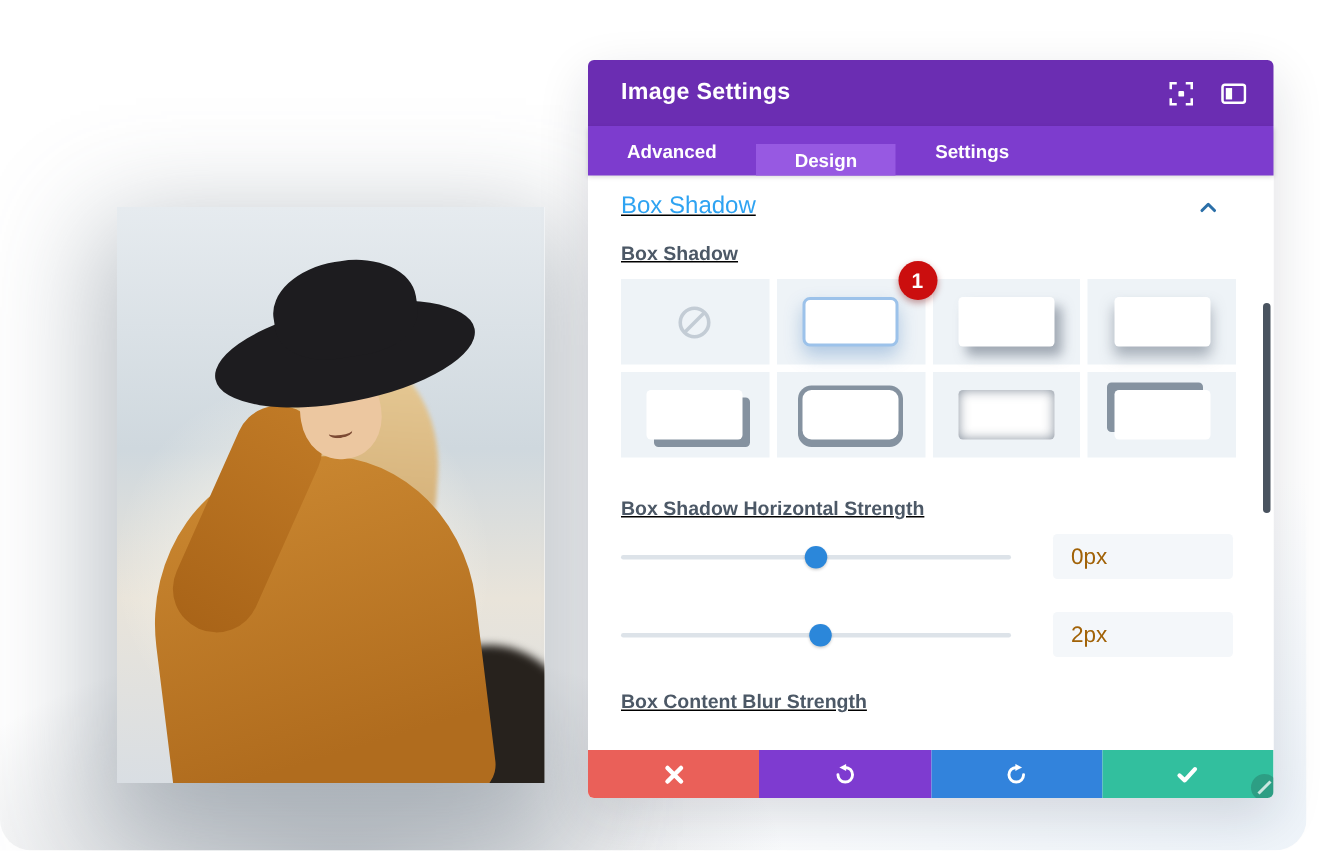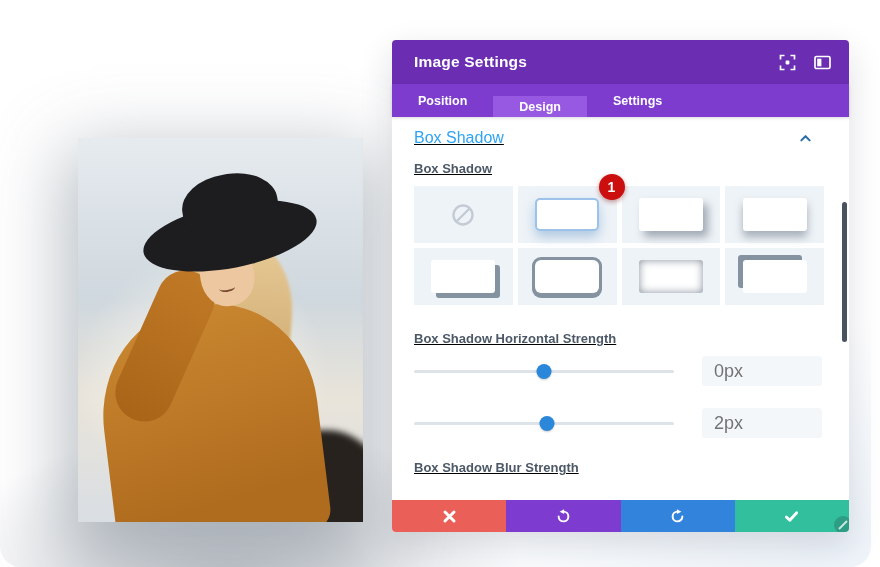--- a/index.html
+++ b/index.html
@@ -86,21 +86,21 @@
   .slider-block { margin-bottom:22px; }
   .slider-row { display:flex; align-items:center; }
   .slider { position:relative; flex:0 0 260px; height:30px; cursor:pointer; }
   .track { position:absolute; left:0; right:0; top:13.5px; height:3px;
     background:#dde3e9; border-radius:2px; }
   .thumb { position:absolute; top:8px; width:15px; height:15px; border-radius:50%;
     background:#2b87da; transform:translateX(-50%); box-shadow:0 1px 2px rgba(0,0,0,.2); }
   .value-wrap { position:relative; margin-left:28px; }
   .value-input { width:120px; height:30px; background:#f4f7fa; border:none;
     border-radius:3px; padding:0 12px; font-family:"Liberation Sans",sans-serif;
-    font-size:18px; color:#737373; outline:none; }
+    font-size:15px; color:#a16207; outline:none; }
 
   .badge { position:absolute; width:26px; height:26px; border-radius:50%;
     background:#cb0e0e; color:#fff; font-size:14px; font-weight:700;
     display:flex; align-items:center; justify-content:center;
     box-shadow:0 2px 5px rgba(120,0,0,.4); z-index:5; }
   .badge-1 { top:-12px; right:-8px; }
 
   .footer { height:32px; display:flex; flex:0 0 auto; border-radius:0 0 4px 4px;
     overflow:hidden; position:relative; }
   .fbtn { flex:1; display:flex; align-items:center; justify-content:center;
@@ -134,21 +134,21 @@
         <path d="M1.5 5.5v-4h4 M11.5 1.5h4v4 M15.5 11.5v4h-4 M5.5 15.5h-4v-4" fill="none" stroke="#ffffff" stroke-width="1.7"></path>
         <rect x="6.6" y="6.6" width="3.8" height="3.8" rx="0.8" fill="#ffffff"></rect>
       </svg>
       <svg class="hicon" viewBox="0 0 17 17">
         <rect x="1" y="2.5" width="15" height="12" rx="1.6" fill="none" stroke="#ffffff" stroke-width="1.7"></rect>
         <rect x="3.2" y="4.7" width="4.2" height="7.6" fill="#ffffff"></rect>
       </svg>
     </div>
 
     <div class="tabbar">
-      <div class="tab">Position</div>
+      <div class="tab">Advanced</div>
       <div class="tab active">Design</div>
       <div class="tab">Settings</div>
     </div>
 
     <div class="content">
 
       <div class="section-head">
         <div class="section-title">Box Shadow</div>
         <svg class="chev" viewBox="0 0 14 14">
           <path d="M2.5 9 7 4.5 11.5 9" fill="none" stroke="#2b6fa8" stroke-width="2.2" stroke-linecap="round" stroke-linejoin="round"></path>
@@ -207,21 +207,21 @@
             <div class="track"></div>
             <div class="thumb" style="left: 51%;"></div>
           </div>
           <div class="value-wrap">
             <input class="value-input" value="2px" style="">
           </div>
         </div>
       </div>
 
       <div class="slider-block">
-        <div class="field-label">Box Shadow Blur Strength</div>
+        <div class="field-label">Box Content Blur Strength</div>
 
       </div>
 
       <div class="scrollbar-thumb"></div>
     </div>
 
     <div class="footer">
       <button class="fbtn" style="background: rgb(234, 96, 89);">
         <svg viewBox="0 0 15 15">
           <path d="M3 3 12 12 M12 3 3 12" stroke="#fff" stroke-width="3" stroke-linecap="round"></path>

